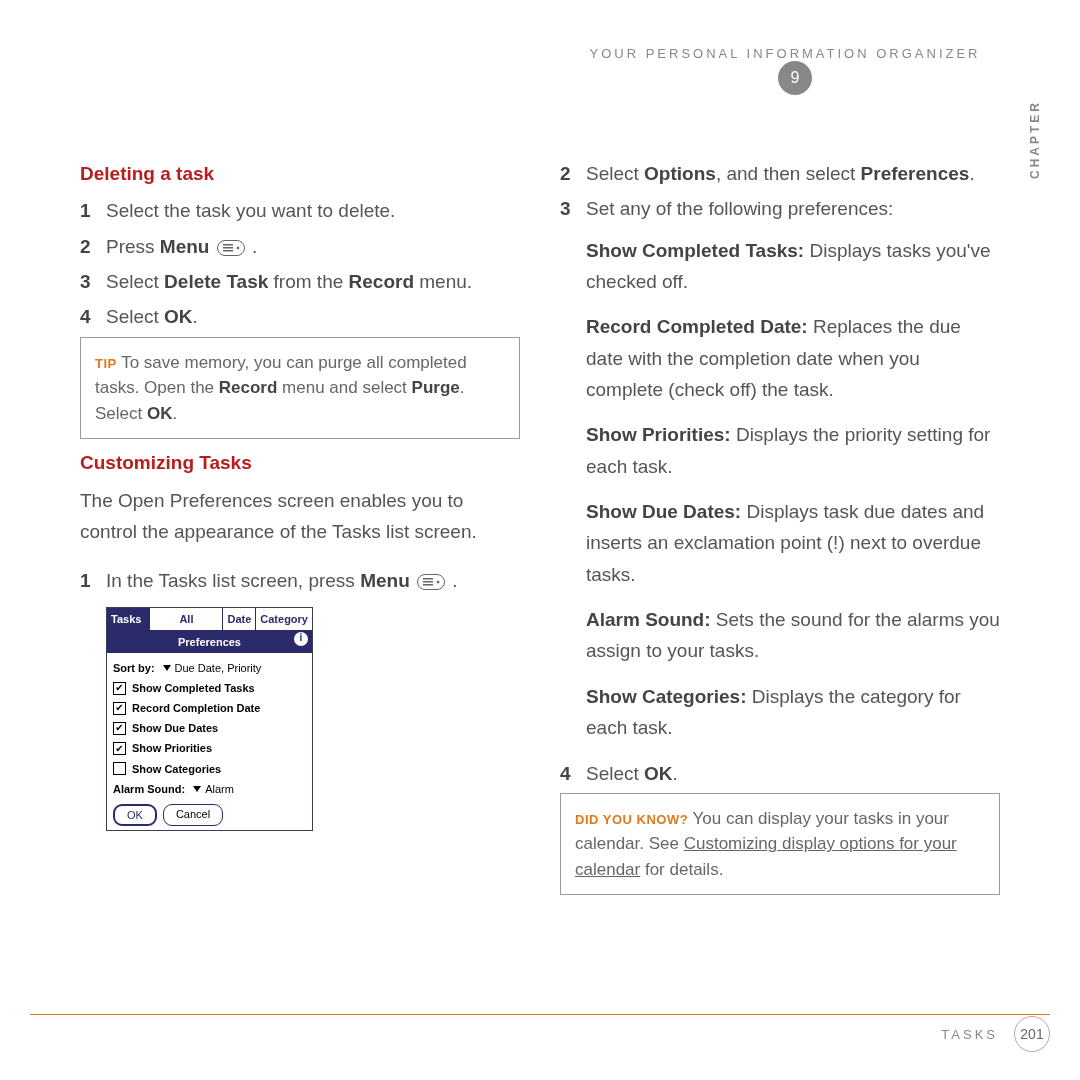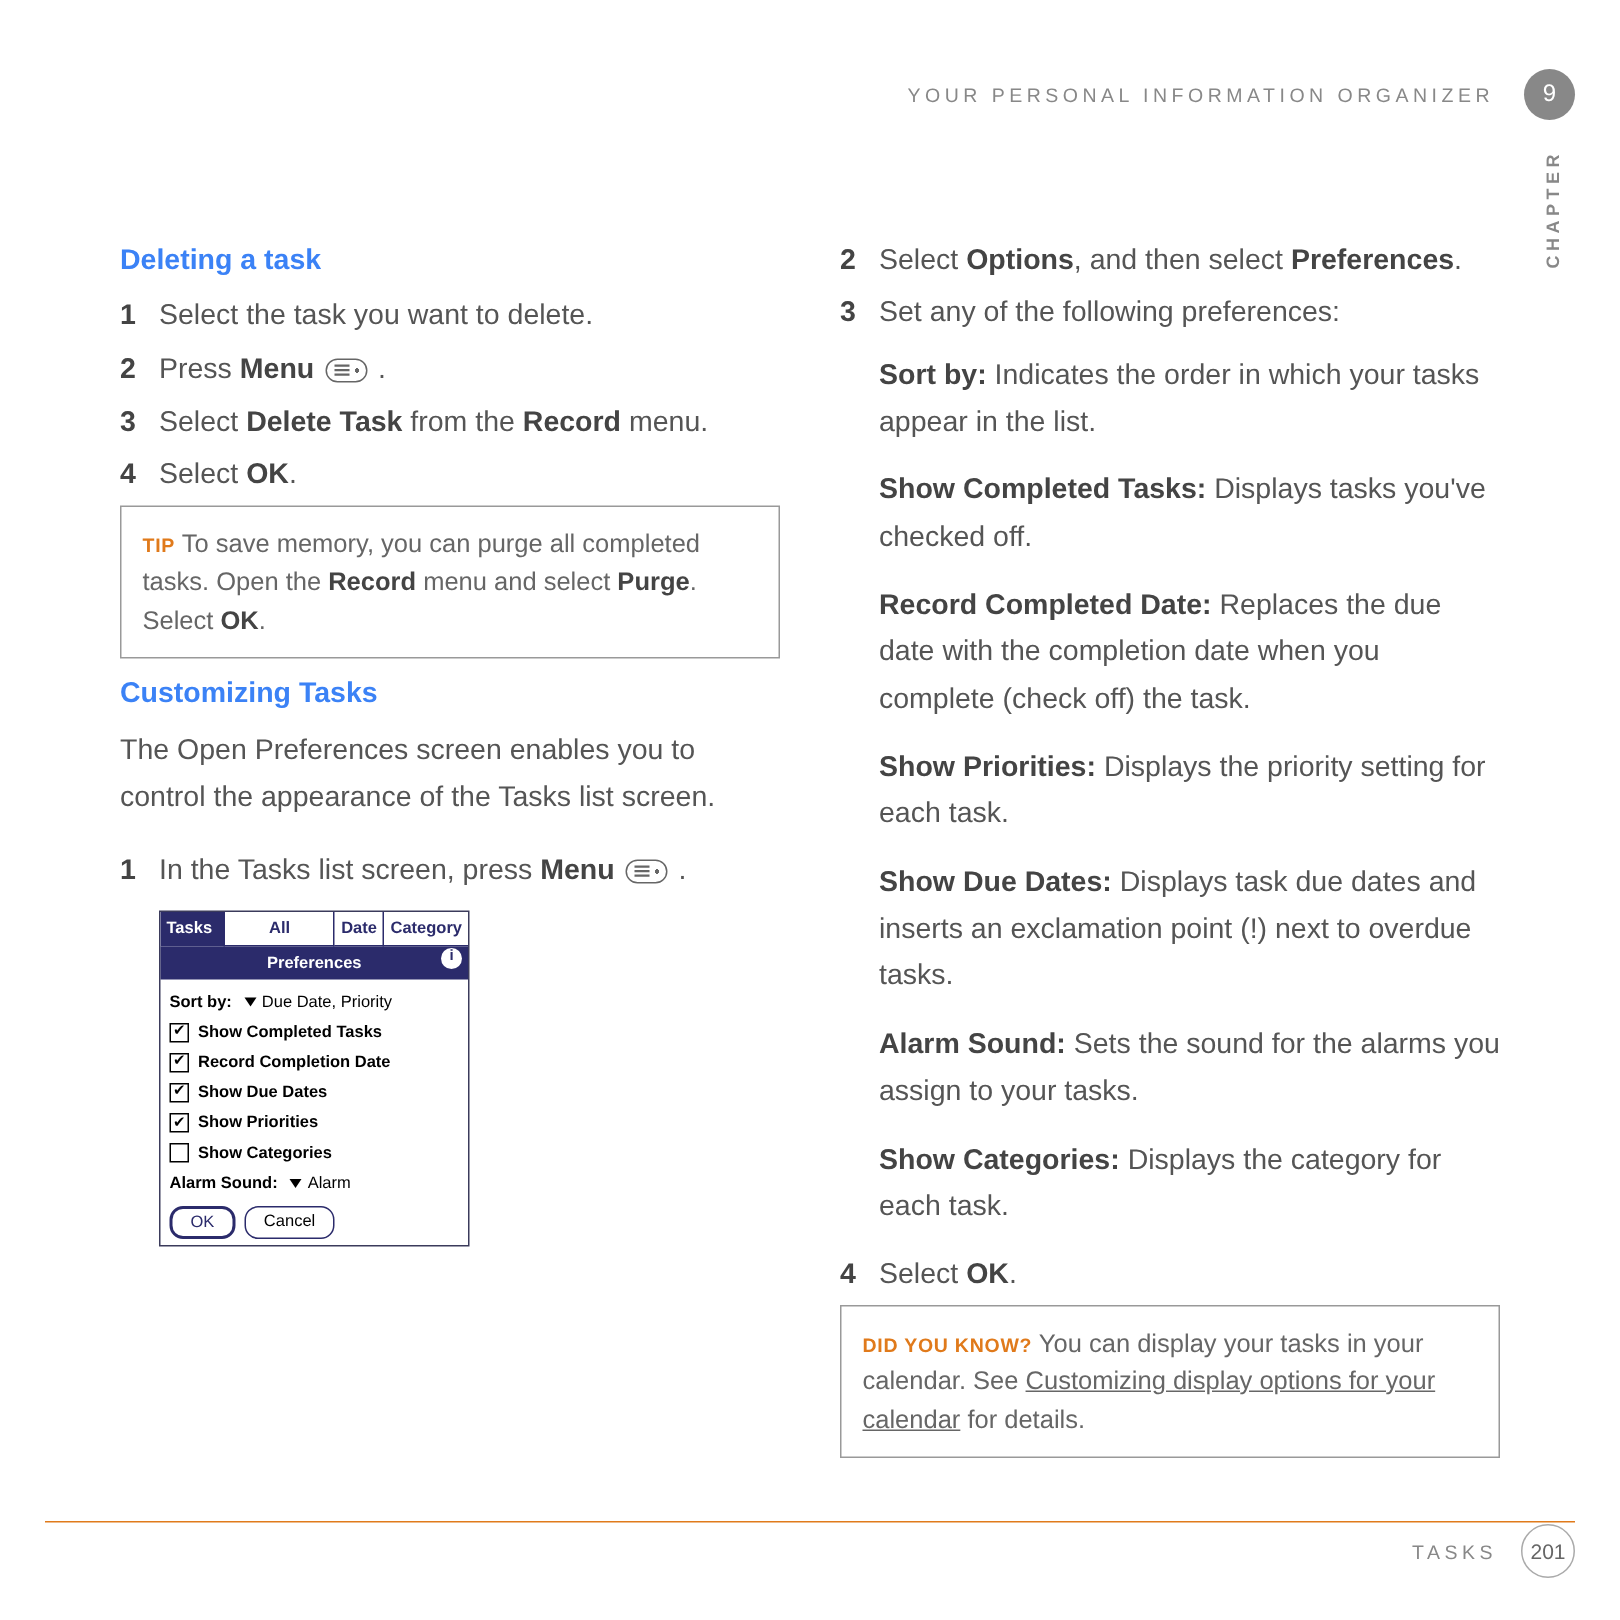--- a/index.html
+++ b/index.html
@@ -13,20 +13,21 @@
     position: relative;
   }
   .header {
     position: absolute;
     top: 46px;
     left: 540px;
     right: 30px;
     display: flex;
     justify-content: flex-end;
     align-items: center;
+    flex-direction: column;
   }
   .running-head {
     letter-spacing: 3px;
     font-size: 13px;
     color: #888;
     margin-right: 20px;
   }
   .chapter-circle {
     width: 34px;
     height: 34px;
@@ -58,21 +59,21 @@
     gap: 40px;
   }
   .col {
     width: 440px;
     font-size: 19px;
     line-height: 1.65;
     color: #555;
   }
   .section-h {
     font-weight: bold;
-    color: #3b82f6;
+    color: #b91c1c;
     margin: 0 0 6px 0;
     font-size: 19px;
   }
   .step {
     display: flex;
     margin-bottom: 4px;
   }
   .step-num {
     font-weight: bold;
     width: 26px;
@@ -336,21 +337,20 @@
       <div class="step-num">2</div>
       <div class="step-body">
         <span>Select </span><b>Options</b><span>, and then select </span><b>Preferences</b><span>.</span>
       </div>
     </div>
     <div class="step">
       <div class="step-num">3</div>
       <div class="step-body">Set any of the following preferences:</div>
     </div>
 
-    <div class="pref-para"><b>Sort by:</b><span> Indicates the order in which your tasks appear in the list.</span></div>
     <div class="pref-para"><b>Show Completed Tasks:</b><span> Displays tasks you've checked off.</span></div>
     <div class="pref-para"><b>Record Completed Date:</b><span> Replaces the due date with the completion date when you complete (check off) the task.</span></div>
     <div class="pref-para"><b>Show Priorities:</b><span> Displays the priority setting for each task.</span></div>
     <div class="pref-para"><b>Show Due Dates:</b><span> Displays task due dates and inserts an exclamation point (!) next to overdue tasks.</span></div>
     <div class="pref-para"><b>Alarm Sound:</b><span> Sets the sound for the alarms you assign to your tasks.</span></div>
     <div class="pref-para"><b>Show Categories:</b><span> Displays the category for each task.</span></div>
 
     <div class="step">
       <div class="step-num">4</div>
       <div class="step-body"><span>Select </span><b>OK</b><span>.</span></div>

